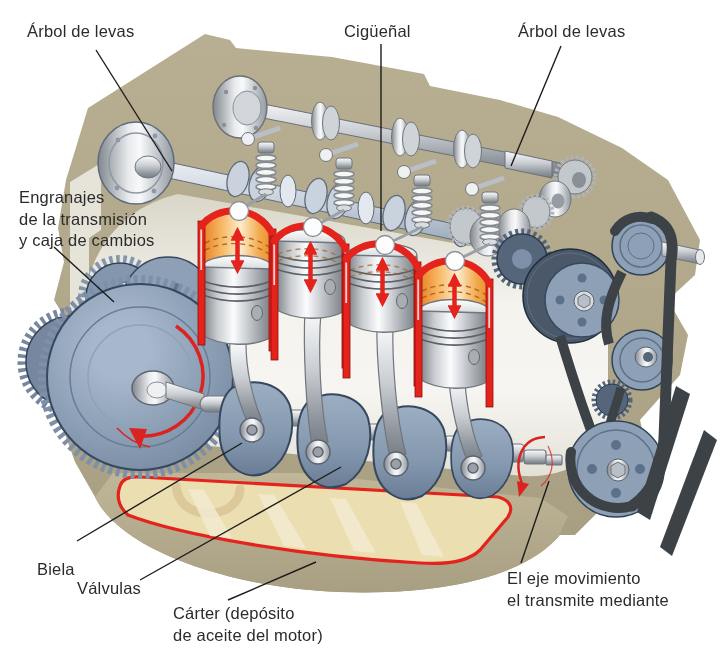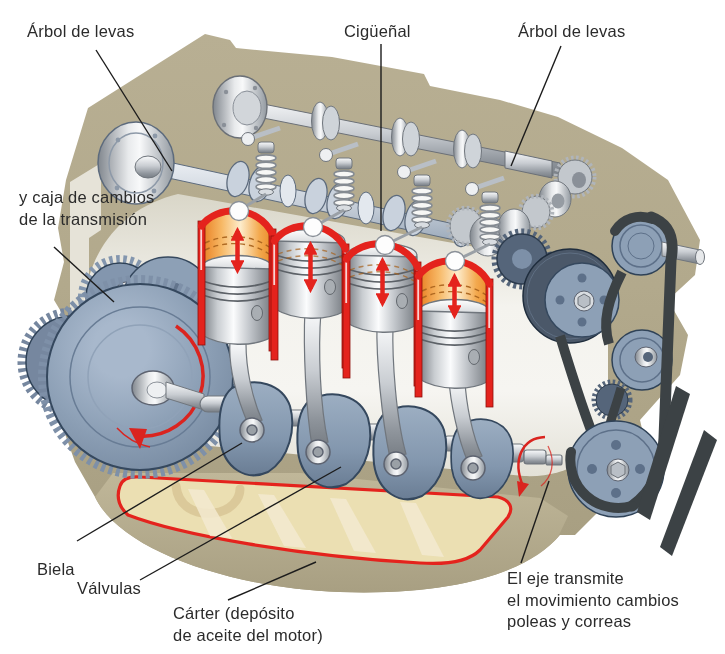--- a/index.html
+++ b/index.html
@@ -456,27 +456,27 @@
   <line x1="140" y1="580" x2="341" y2="467"></line>
   <line x1="228" y1="600" x2="316" y2="562"></line>
   <line x1="521" y1="563" x2="549" y2="481"></line>
 </g>
 </svg>
 
 <div class="label" style="left:27px;top:21px">Árbol de levas</div>
 <div class="label" style="left:344px;top:21px">Cigüeñal</div>
 <div class="label" style="left:518px;top:21px">Árbol de levas</div>
 <div class="label" style="left:19px;top:187px">
+  <div>Engranajes</div>
+  <div>de la transmisión</div>
   <div>y caja de cambios</div>
-  <div>de la transmisión</div>
 </div>
 <div class="label" style="left:37px;top:559px">Biela</div>
 <div class="label" style="left:77px;top:578px">Válvulas</div>
 <div class="label" style="left:173px;top:603px">
   <div>Cárter (depósito</div>
   <div>de aceite del motor)</div>
 </div>
 <div class="label" style="left:507px;top:568px">
-  <div>El eje transmite</div>
-  <div>el movimiento cambios</div>
-  <div>poleas y correas</div>
+  <div>El eje movimiento</div>
+  <div>el transmite mediante</div>
 </div>
 </div>
 
 </body></html>

